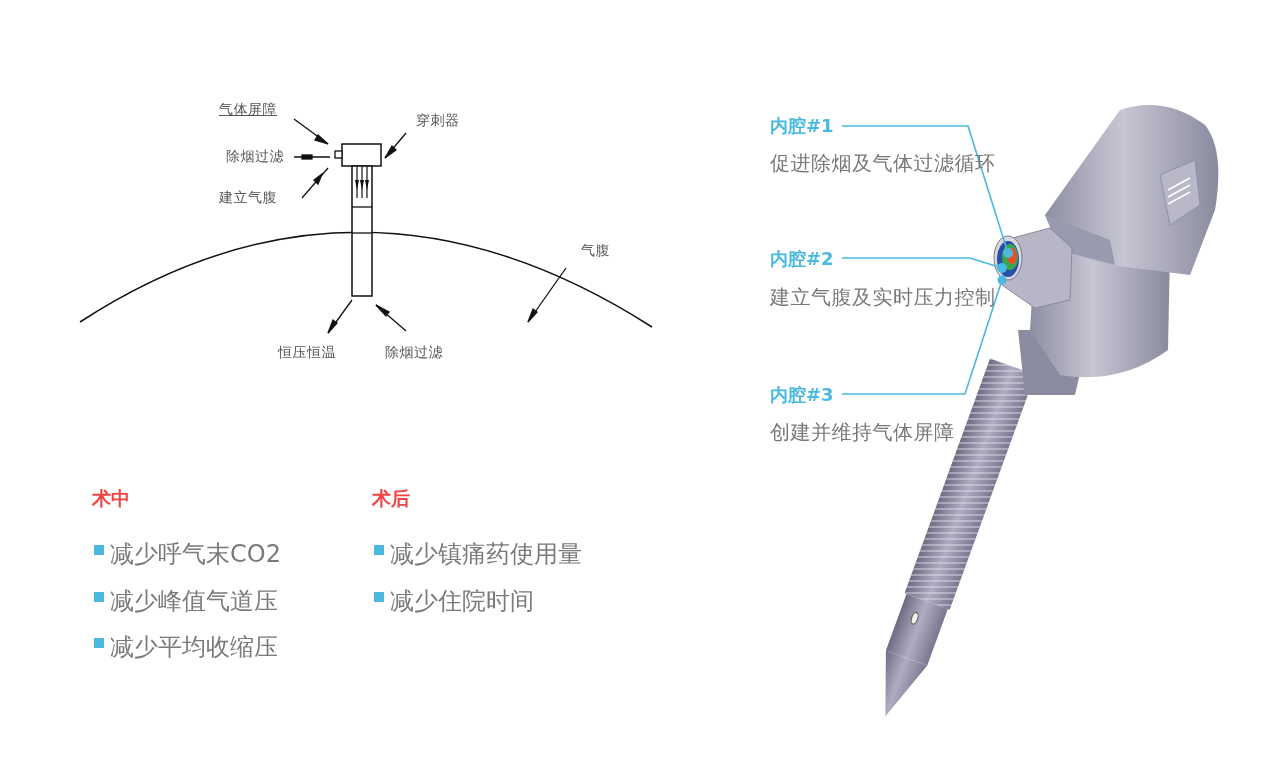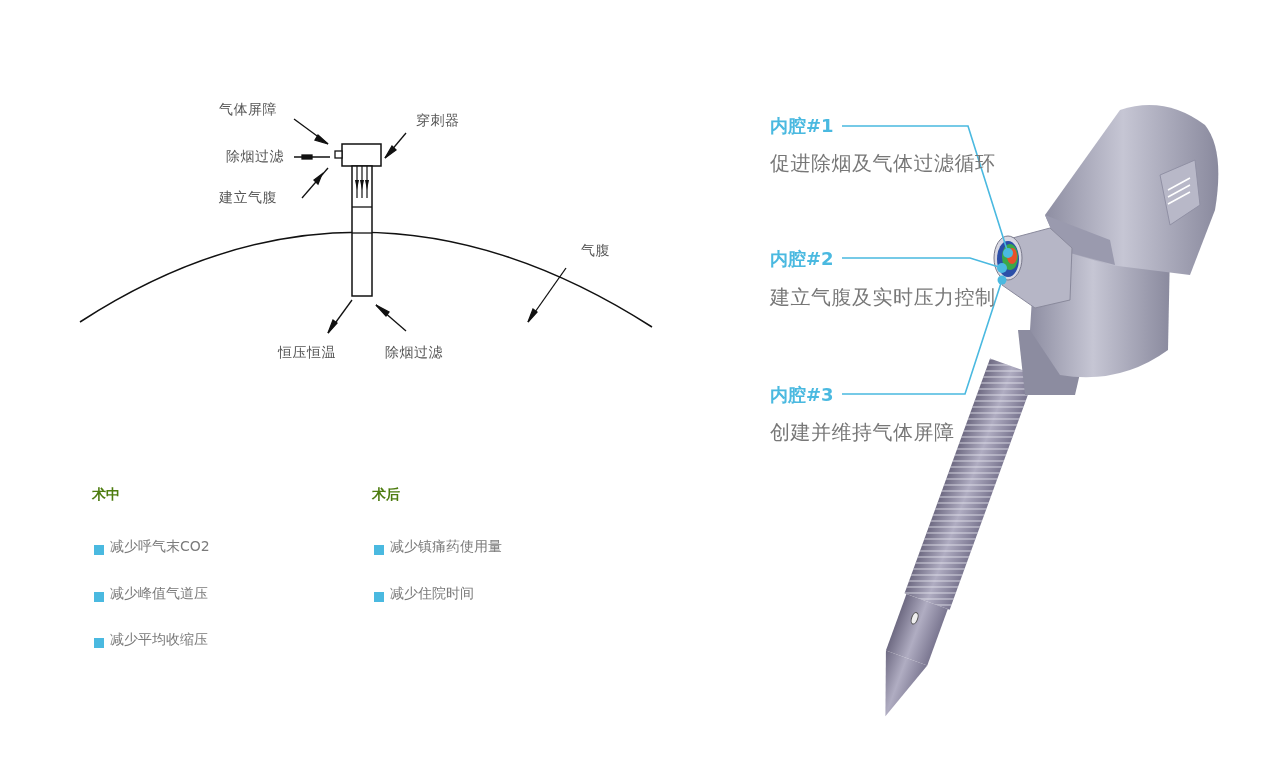--- a/index.html
+++ b/index.html
@@ -1,21 +1,21 @@
 <!DOCTYPE html>
 <html><head>
   <meta charset="utf-8">
   <style>
     * { margin: 0; padding: 0; box-sizing: border-box; }
     html, body { width: 1280px; height: 770px; background: #ffffff; overflow: hidden; }
     body { position: relative; font-family: "DejaVu Sans", "Liberation Sans", sans-serif; color: #666; }
     .diagram-label { position: absolute; font-size: 14px; color: #555; white-space: nowrap; letter-spacing: 0.5px; }
-    .section-title { position: absolute; font-size: 14px; font-weight: bold; color: #4d7c0f; }
+    .section-title { position: absolute; font-size: 19px; font-weight: bold; color: #ef4444; }
     .bullet-list { position: absolute; list-style: none; }
-    .bullet-item { height: 46.5px; display: flex; align-items: flex-start; font-size: 14px; color: #7a7a7a; }
+    .bullet-item { height: 46.5px; display: flex; align-items: flex-start; font-size: 24px; color: #7a7a7a; }
     .bullet-square { width: 10px; height: 10px; background: #4ab9e0; margin-top: 7px; margin-right: 6px; flex-shrink: 0; }
     .lumen-title { position: absolute; font-size: 18px; font-weight: bold; color: #4ab9e0; }
     .lumen-desc { position: absolute; font-size: 20px; color: #777; letter-spacing: 0.5px; white-space: nowrap; }
     svg { position: absolute; overflow: visible; }
   </style>
 </head>
 <body>
 
 <svg width="1280" height="770" style="left:0;top:0;">
 
@@ -46,21 +46,21 @@
       <polygon points="385,158 392,146 396,150"></polygon>
     <line x1="352" y1="300" x2="328" y2="333"></line>
       <polygon points="328,333 333,320 337,323"></polygon>
     <line x1="406" y1="331" x2="376" y2="305"></line>
       <polygon points="376,305 389,312 386,316"></polygon>
     <line x1="566" y1="268" x2="528" y2="322"></line>
       <polygon points="528,322 533,309 537,312"></polygon>
   </g>
 </svg>
 
-<div class="diagram-label" style="left:219px;top:101px;">气体屏障</div>
+<div class="diagram-label" style="left:219px;top:101px;text-decoration:underline;">气体屏障</div>
 <div class="diagram-label" style="left:219px;top:148px;margin-left:7px;">除烟过滤</div>
 <div class="diagram-label" style="left:219px;top:189px;">建立气腹</div>
 <div class="diagram-label" style="left:416px;top:112px;">穿刺器</div>
 <div class="diagram-label" style="left:581px;top:242px;">气腹</div>
 <div class="diagram-label" style="left:278px;top:344px;">恒压恒温</div>
 <div class="diagram-label" style="left:385px;top:344px;">除烟过滤</div>
 
 <div class="section-title" style="left:92px;top:486px;">术中</div>
 <ul class="bullet-list" style="left:94px;top:538px;">
   <li class="bullet-item">

